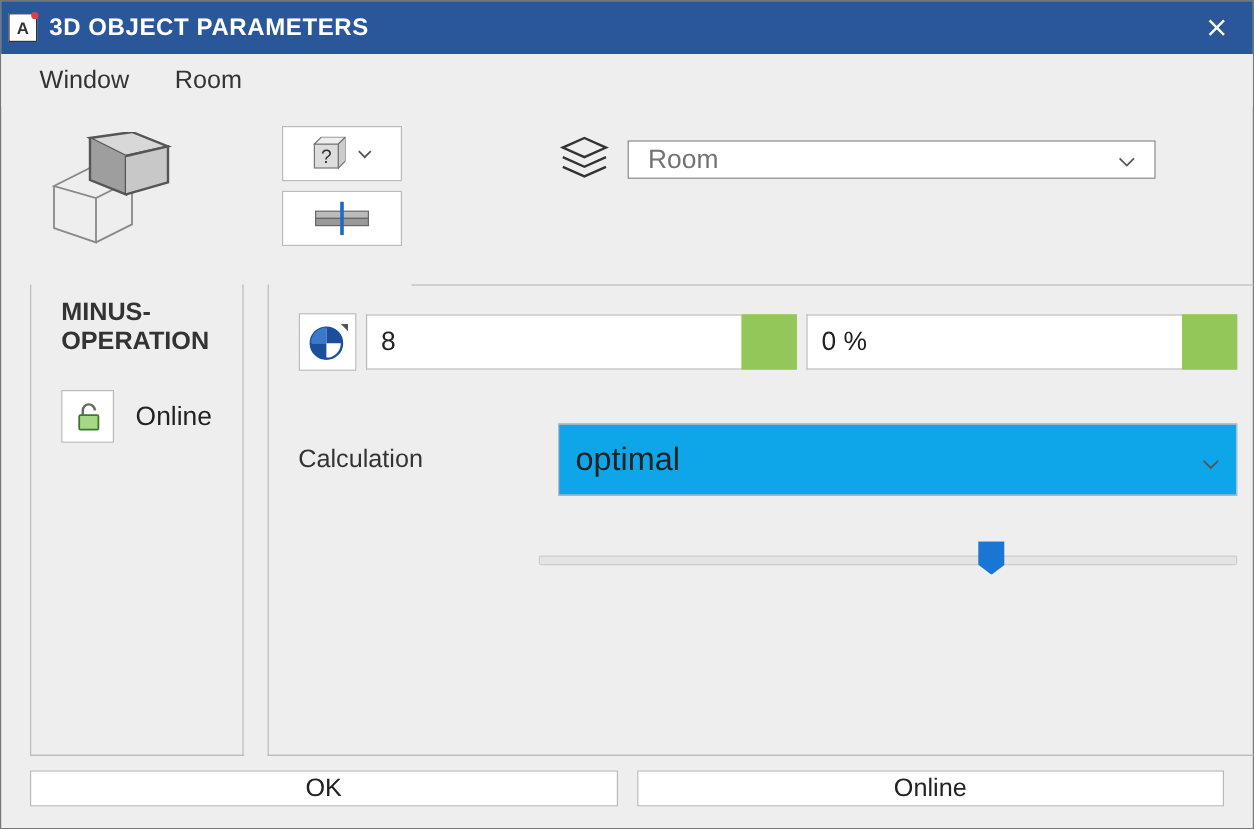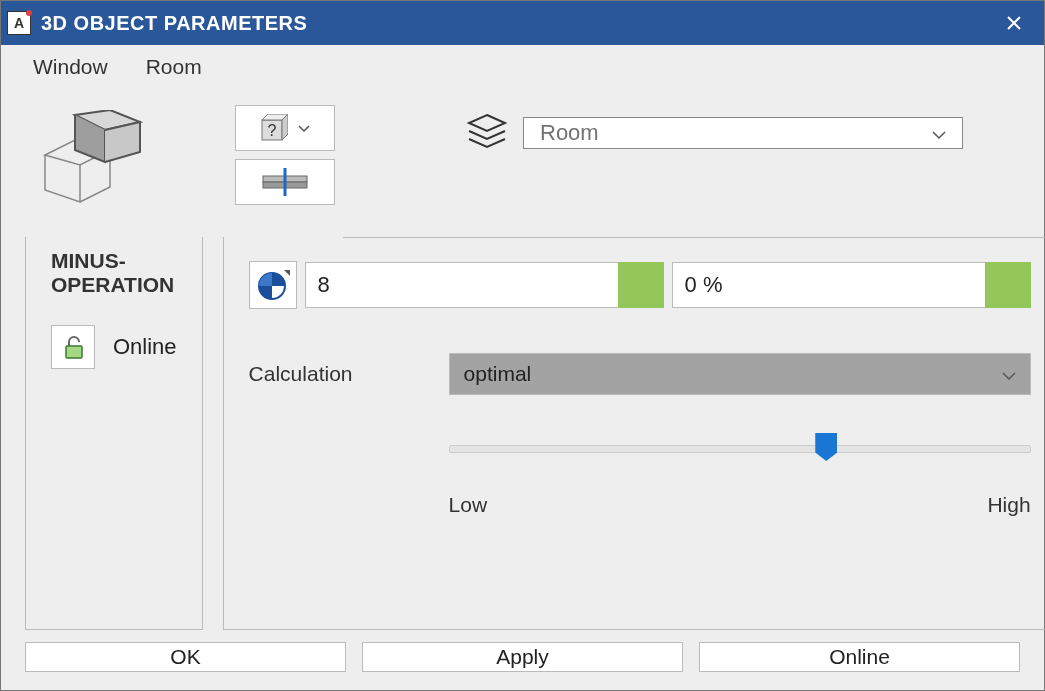--- a/index.html
+++ b/index.html
@@ -163,28 +163,28 @@
   .input-combo input {
     flex:1; border:1px solid #bbb; border-right:none;
     font-size:22px; padding: 0 12px; background:#fff; color:#222;
     outline:none;
   }
   .green-btn {
     width:46px; background:#8bc34a; opacity:0.9;
     border:1px solid #8bc34a; cursor:pointer;
   }
   .calc-row {
-    display:flex; align-items:center; gap:20px;
+    display:flex; align-items:center; gap:36px;
     margin-top: 44px;
   }
   .calc-label { font-size:21px; color:#333; width: 180px;}
   .calc-select {
-    flex:1; height:42px; background:#a3a3a3; border:1px solid #bbb;
+    flex:1; height:60px; background:#0ea5e9; border:1px solid #bbb;
     display:flex; align-items:center; justify-content:space-between;
-    padding: 0 14px; font-size:21px; color:#222; cursor:pointer;
+    padding: 0 14px; font-size:27px; color:#222; cursor:pointer;
   }
   .slider-wrap {
     margin-top: 40px; margin-left: 200px;
     position:relative; height: 30px;
   }
   .slider-track {
     height:8px; background:#e4e4e4; border:1px solid #ccc;
     position:relative; top:10px; border-radius:2px;
   }
   .slider-thumb {
@@ -337,28 +337,23 @@
                   <path d="M1 1 L7 7 L13 1" stroke="#555" stroke-width="1.5" fill="none"></path>
                 </svg>
             </span>
           </div>
         </div>
 
         <div class="slider-wrap">
           <div class="slider-track"></div>
           <div class="slider-thumb"></div>
         </div>
-        <div class="slider-labels">
-          <span>Low</span>
-          <span>High</span>
-        </div>
 
       </div>
     </div>
 
     <div class="bottom-row">
       <div class="big-btn">OK</div>
-      <div class="big-btn">Apply</div>
       <div class="big-btn">Online</div>
     </div>
 
   </div>
 </div>
 
 </body></html>

